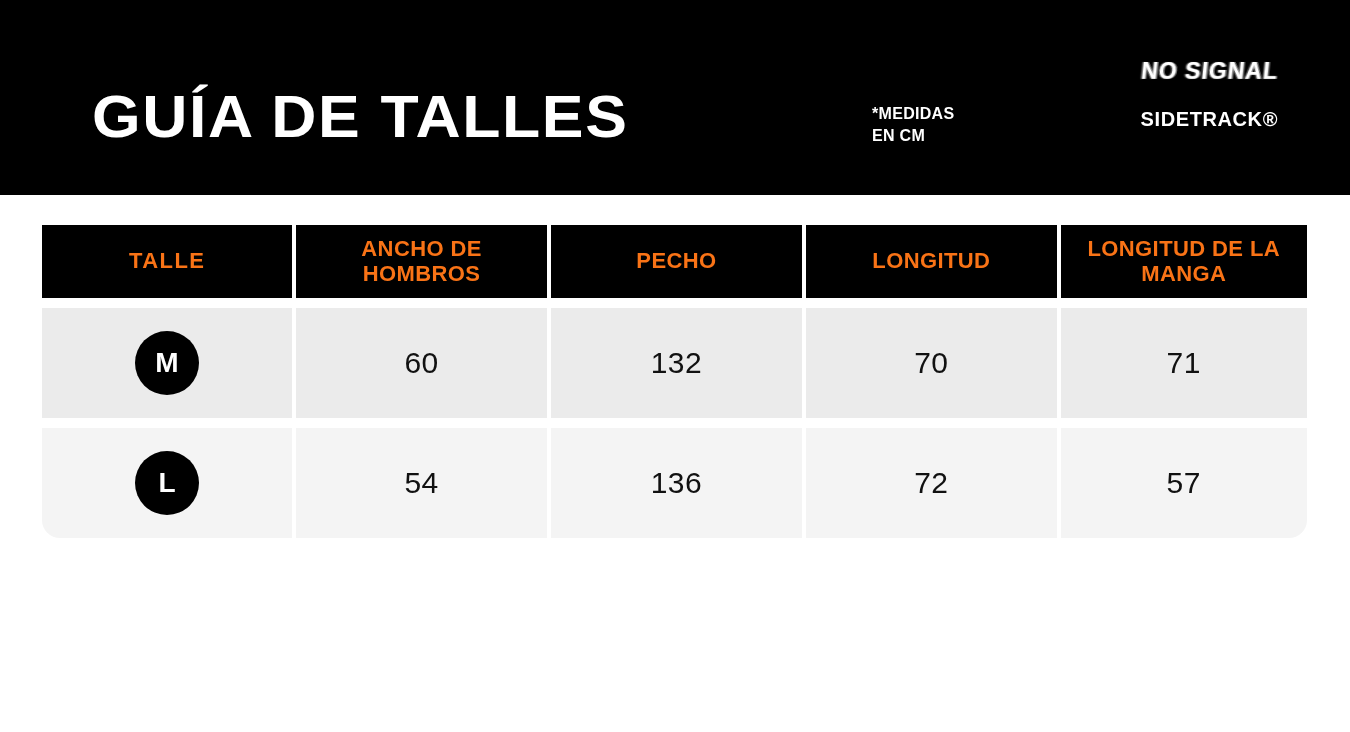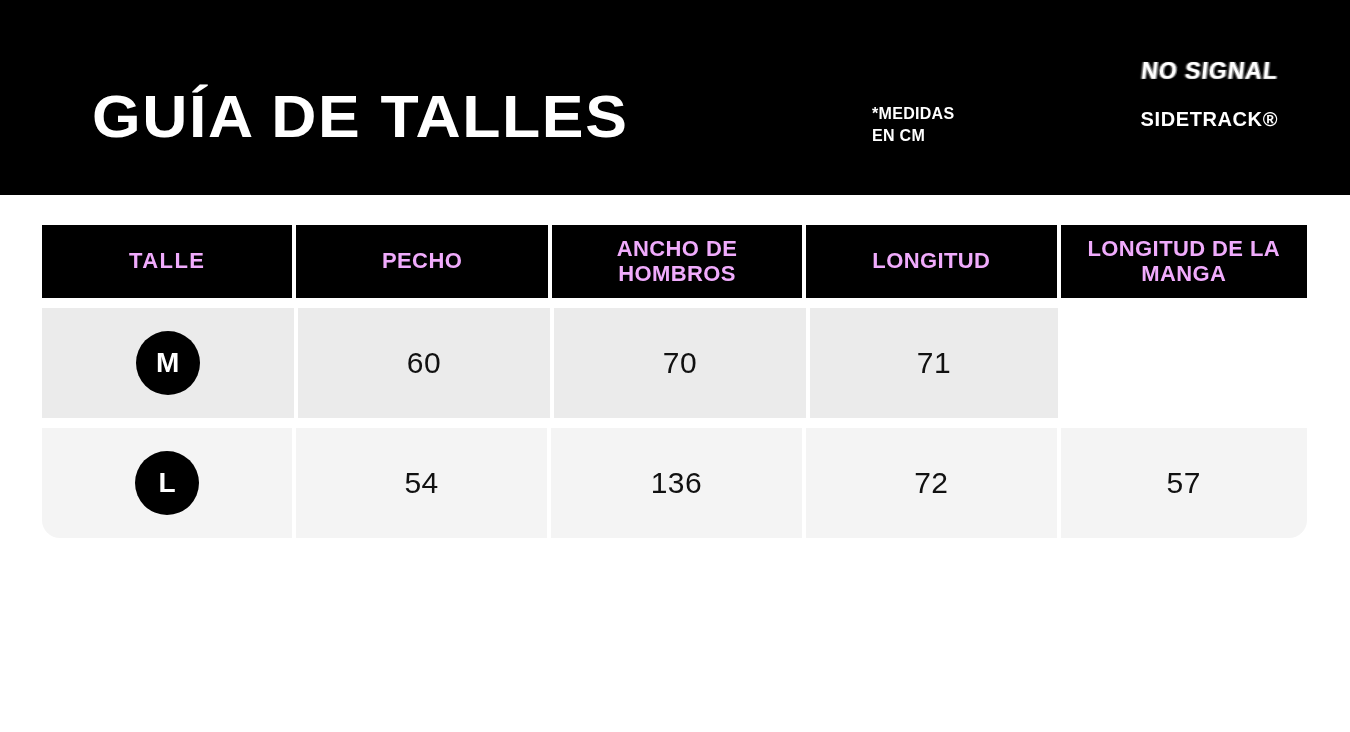--- a/index.html
+++ b/index.html
@@ -97,21 +97,21 @@
 
   
   .c0 { width: 252px; }
   .c1 { width: 252px; }
   .c2 { width: 253px; }
   .c3 { width: 252px; }
   .c4 { width: 248px; }
 
   .head .cell {
     background: #000000;
-    color: #f0abfc;
+    color: #f97316;
     height: 73px;
     font-size: 22px;
     font-weight: 700;
     letter-spacing: 0.4px;
     line-height: 1.12;
     padding: 0 8px;
   }
   .head .c0 { letter-spacing: 1.4px; }
 
   .data .cell {
@@ -152,31 +152,32 @@
   <div class="brand-block">
     <div class="brand-top">NO SIGNAL</div>
     <div class="brand-bottom">SIDETRACK®</div>
   </div>
 </div>
 
 <div class="table">
 
   <div class="row head">
     <div class="cell c0">TALLE</div>
+    <div class="cell c1">ANCHO DE HOMBROS</div>
     <div class="cell c2">PECHO</div>
-    <div class="cell c1">ANCHO DE HOMBROS</div>
     <div class="cell c3">LONGITUD</div>
     <div class="cell c4">LONGITUD DE LA MANGA</div>
   </div>
 
   <div class="row data r1">
     <div class="cell c0">
       <span class="size-badge">M</span>
     </div>
     <div class="cell c1">60</div>
+    <div class="cell c2">132</div>
     <div class="cell c3">70</div>
     <div class="cell c4">71</div>
   </div>
 
   <div class="row data r2">
     <div class="cell c0">
       <span class="size-badge">L</span>
     </div>
     <div class="cell c1">54</div>
     <div class="cell c2">136</div>

